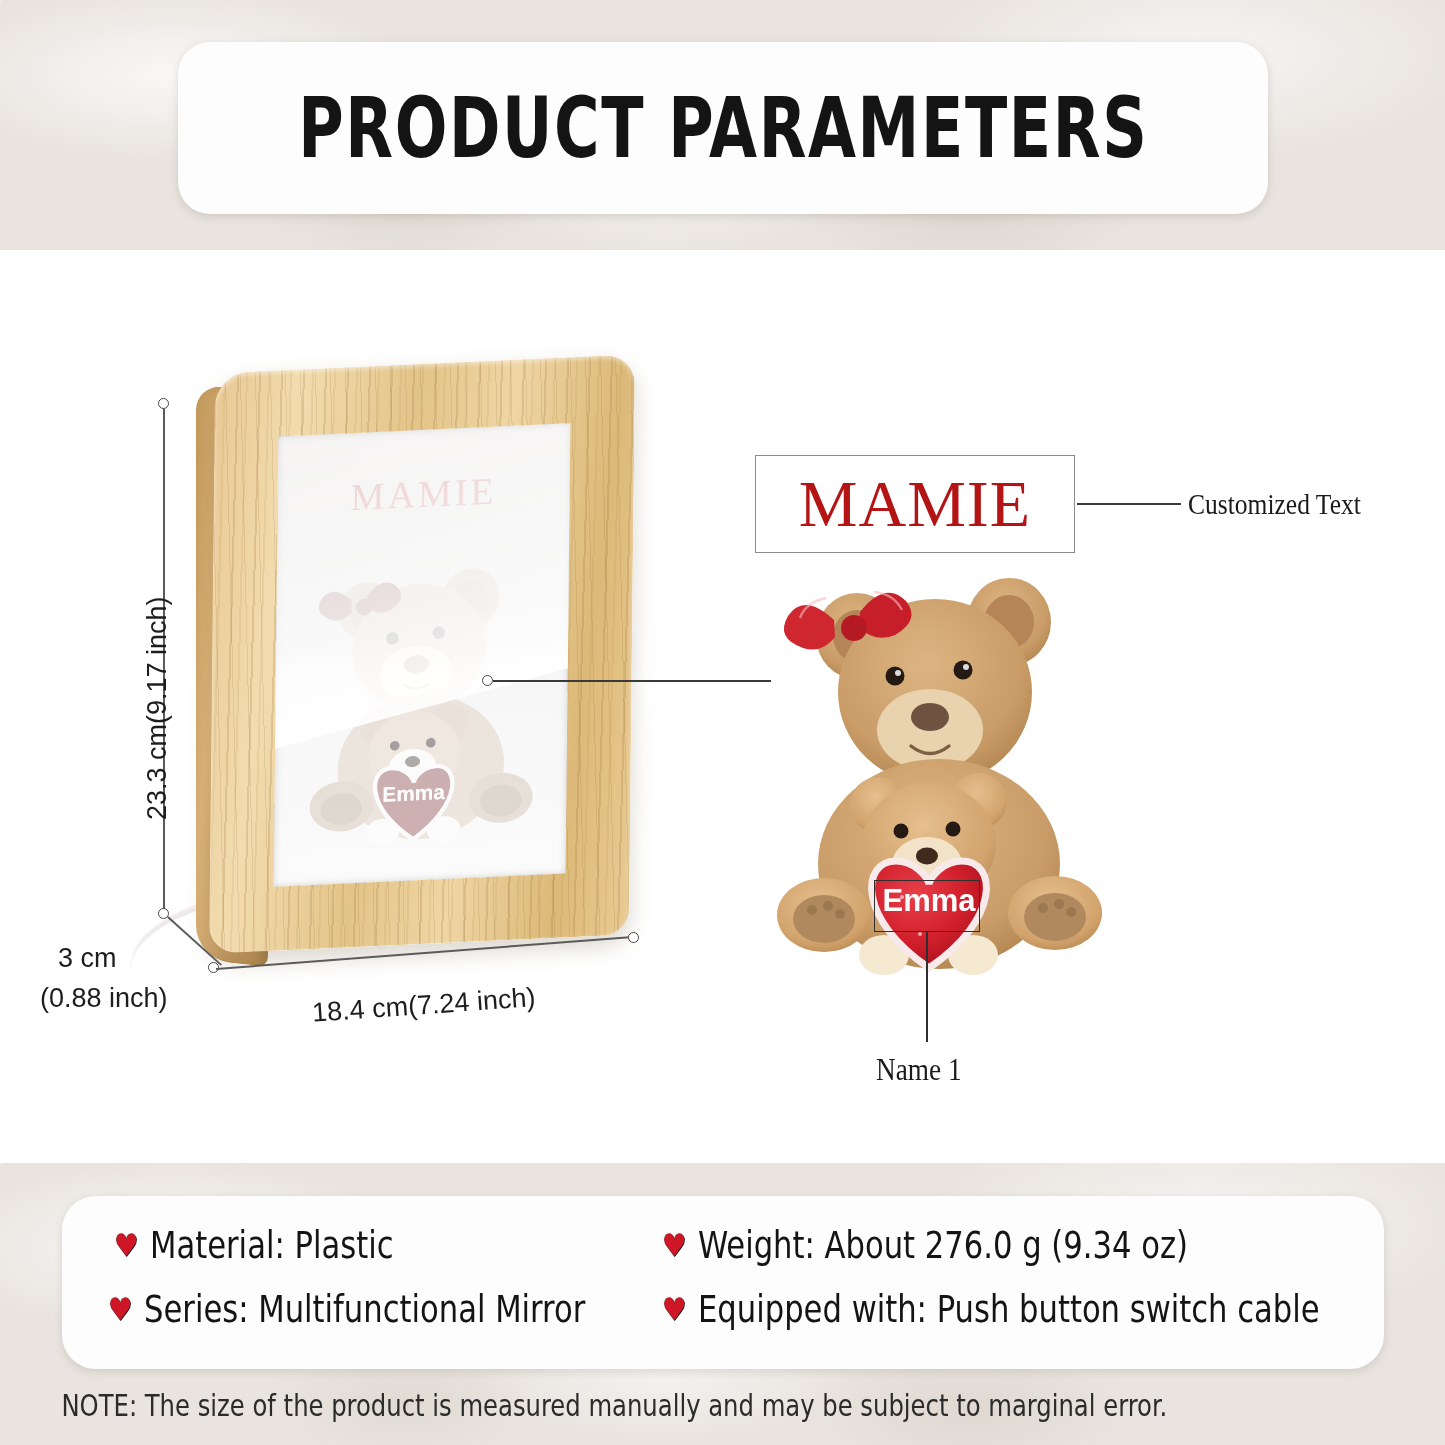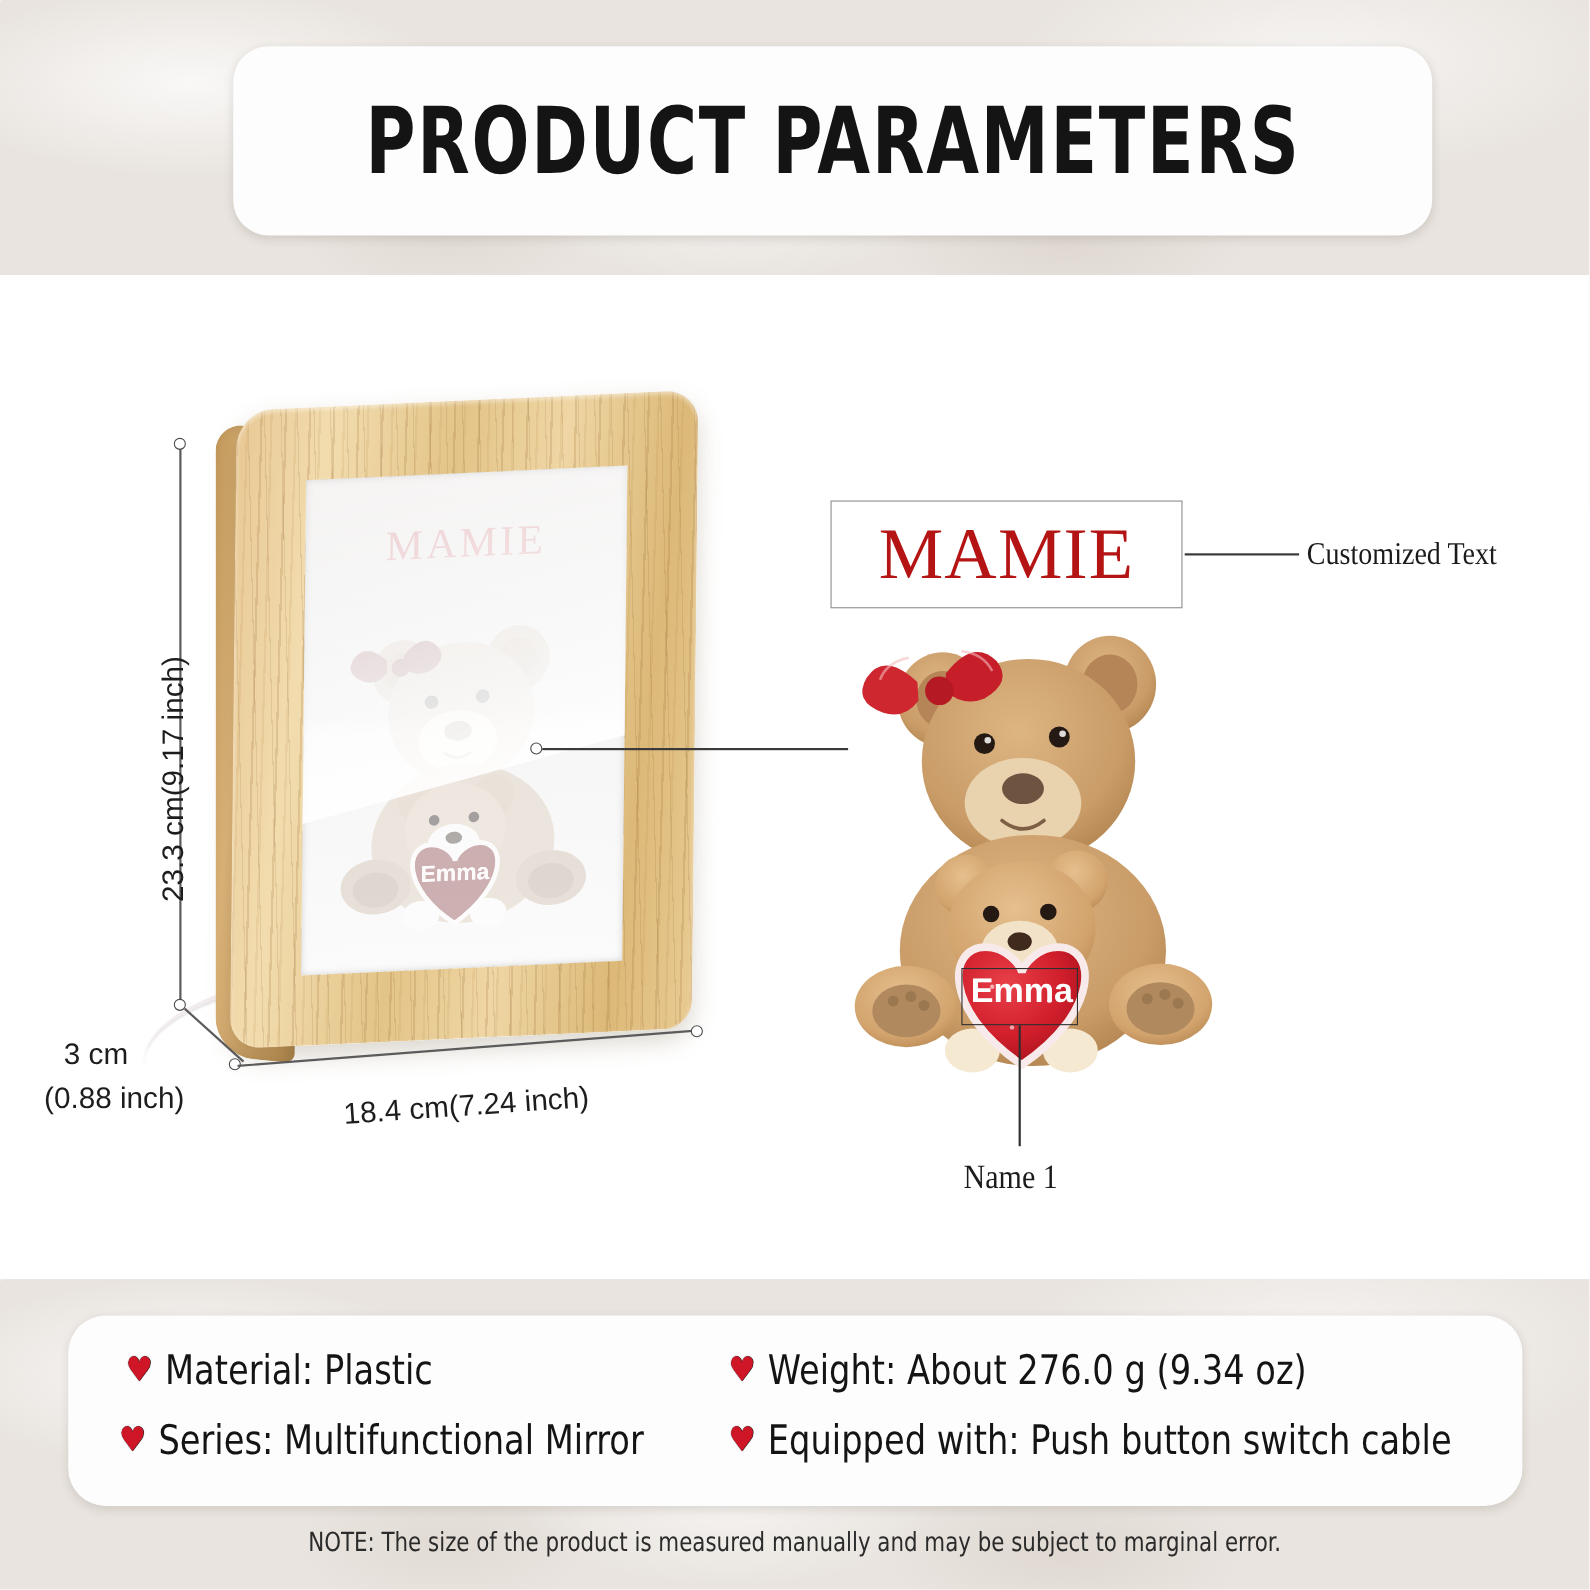--- a/index.html
+++ b/index.html
@@ -40,21 +40,21 @@
   }
 
   
   .header-card {
     position:absolute;
     left:178px; top:42px;
     width:1090px; height:172px;
     background:#fdfdfd;
     border-radius:32px;
     box-shadow:0 3px 9px rgba(120,110,100,.22);
-    display:flex; align-items:center; justify-content:center;margin-left:34px;
+    display:flex; align-items:center; justify-content:center;
   }
   .header-title {
     font-family:"Liberation Sans Narrow","DejaVu Sans Condensed","Liberation Sans", sans-serif;
     font-size:84px;
     font-weight:700;
     letter-spacing:2px;
     color:#141414;
     transform:scaleX(.82);
     transform-origin:center;
     white-space:nowrap;
@@ -228,23 +228,22 @@
     text-shadow:0 0 1px #1a1a1a, 0.5px 0.5px 0 #1a1a1a;
   }
   .spec-r0c0 { left:52px;  top:28px;  }
   .spec-r1c0 { left:46px;  top:92px;  }
   .spec-r0c1 { left:600px; top:28px;  }
   .spec-r1c1 { left:600px; top:92px;  }
 
   .note {
     position:absolute;
     left:0; right:0; top:1388px;
-    text-align:center;
     font-family:"Liberation Sans Narrow","DejaVu Sans Condensed","Liberation Sans", sans-serif;
-    font-size:24px; color:#2b2b2b;
+    font-size:30px; color:#2b2b2b;
   }
   .note span { display:inline-block; transform:scaleX(.9); }
 </style>
 </head>
 <body>
 
 <div id="page">
 
   <div class="texture top"></div>
   <div class="white-band"></div>

